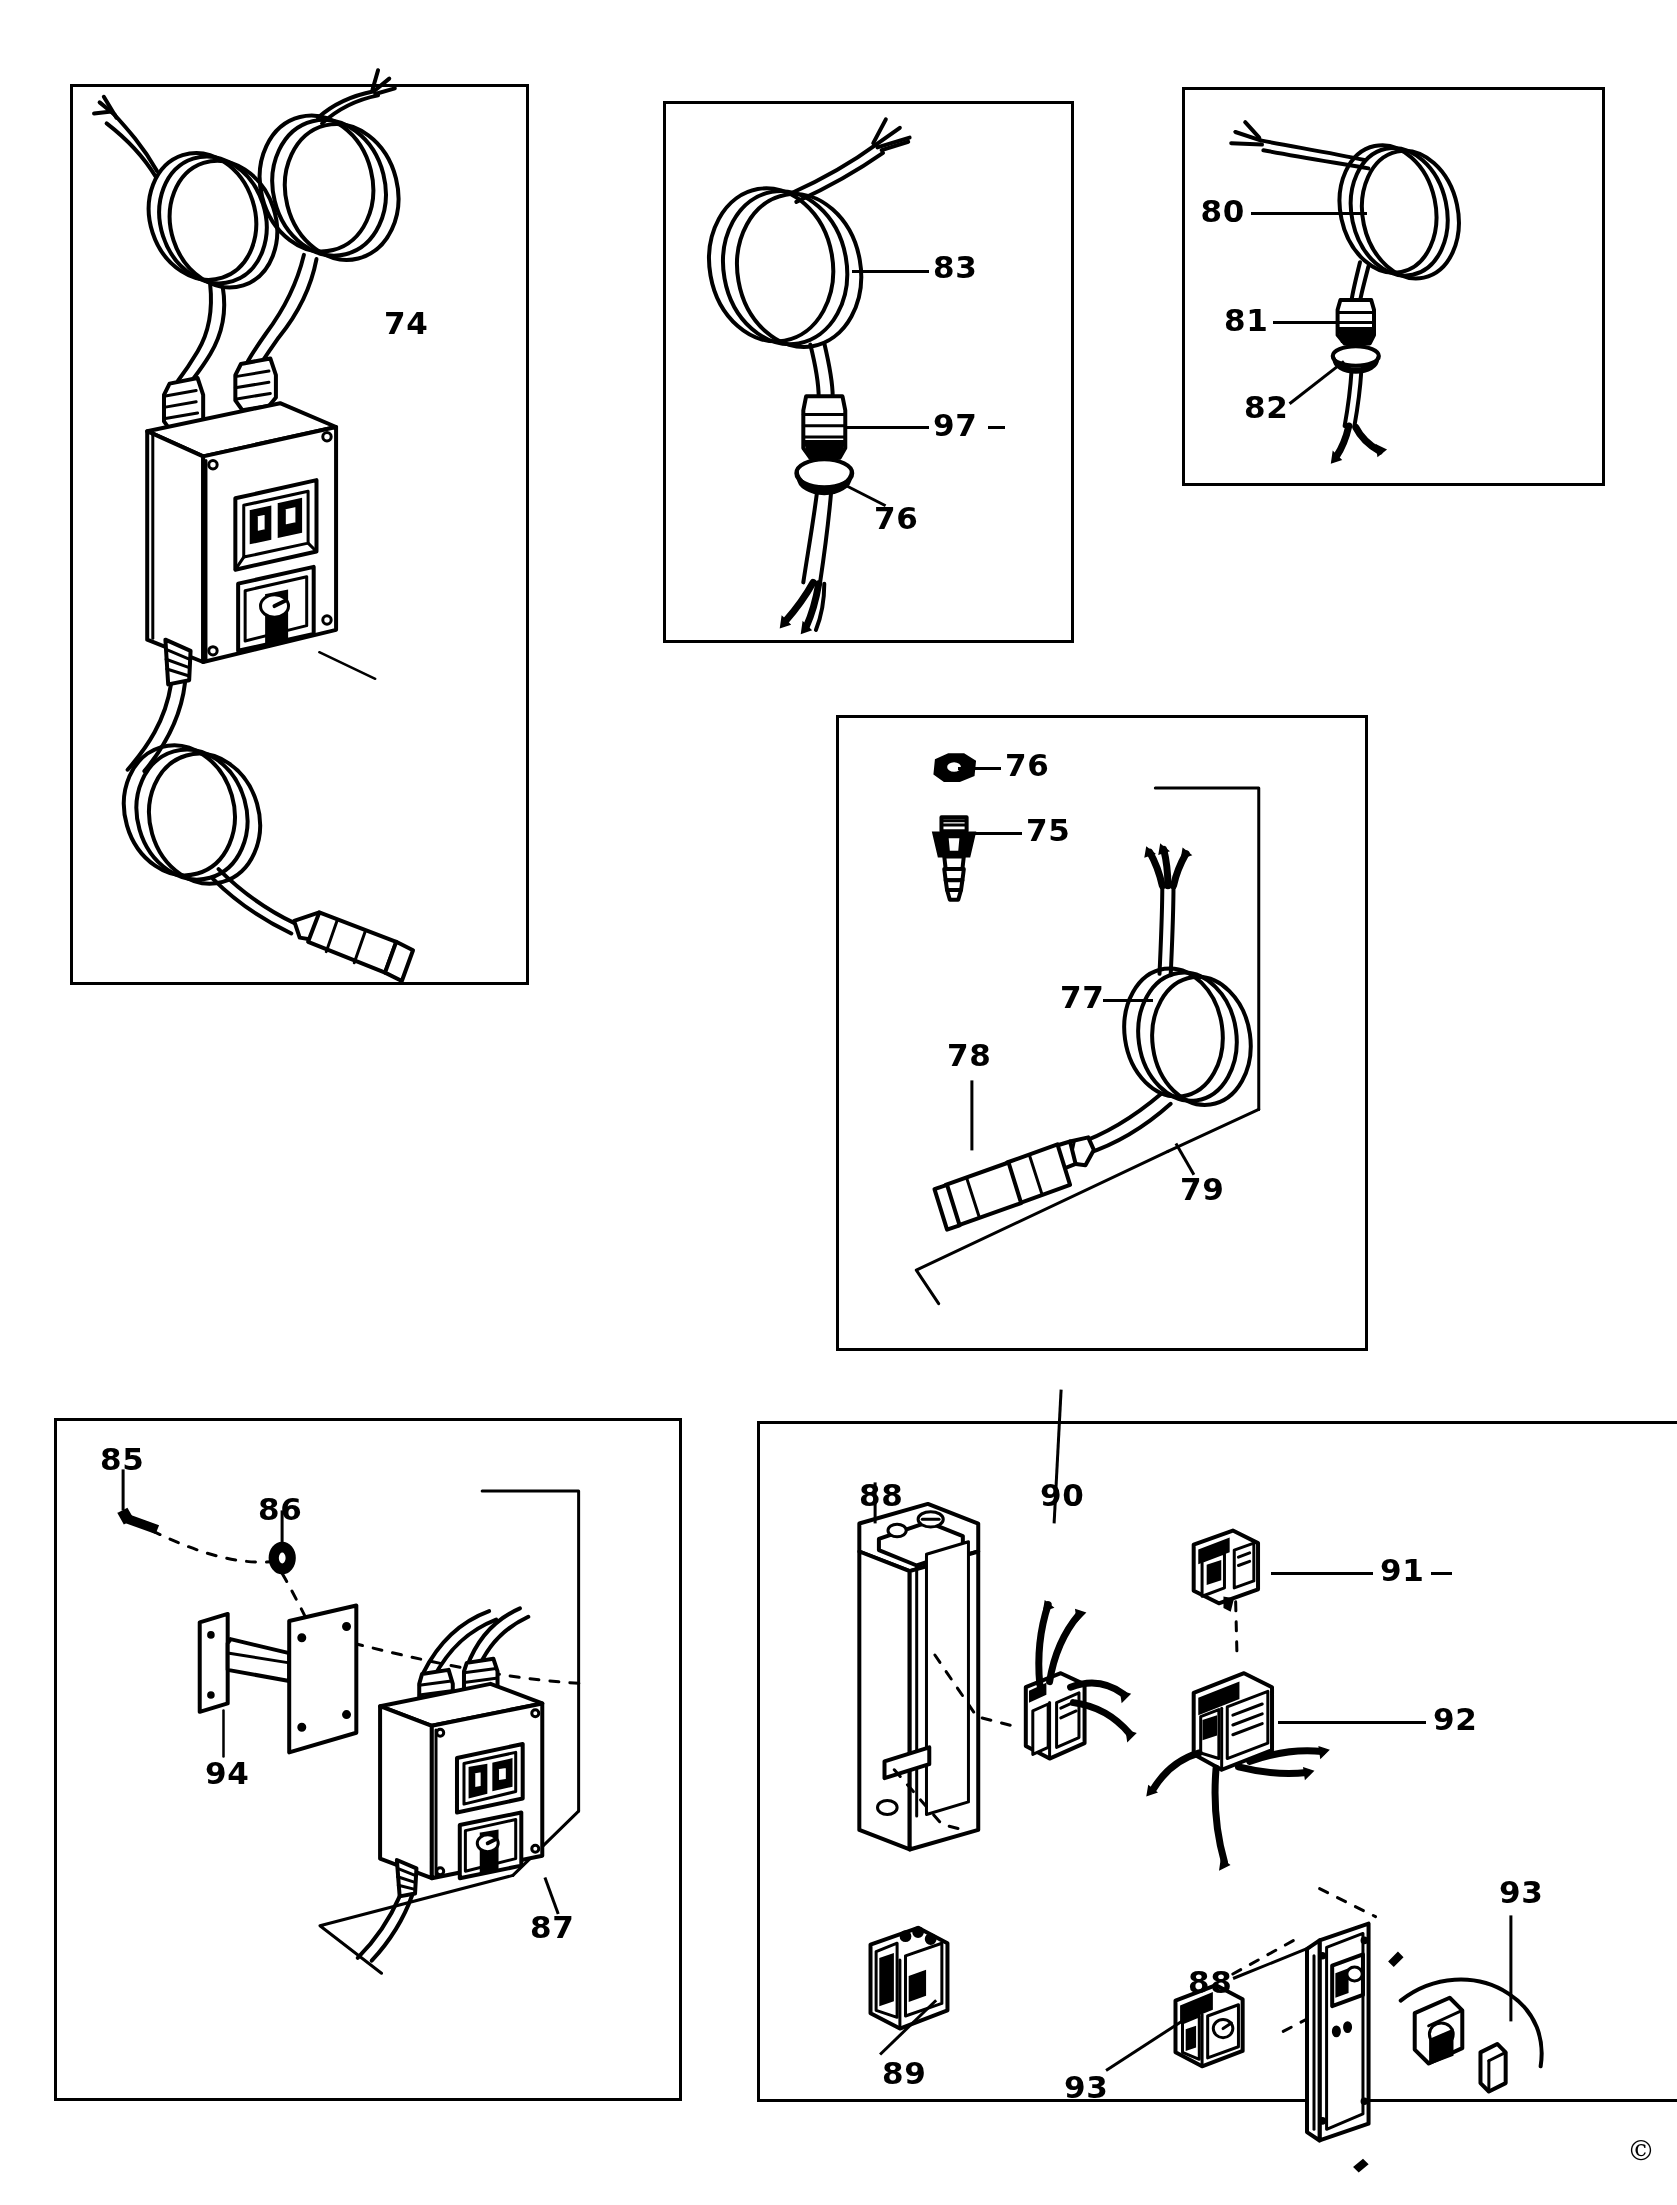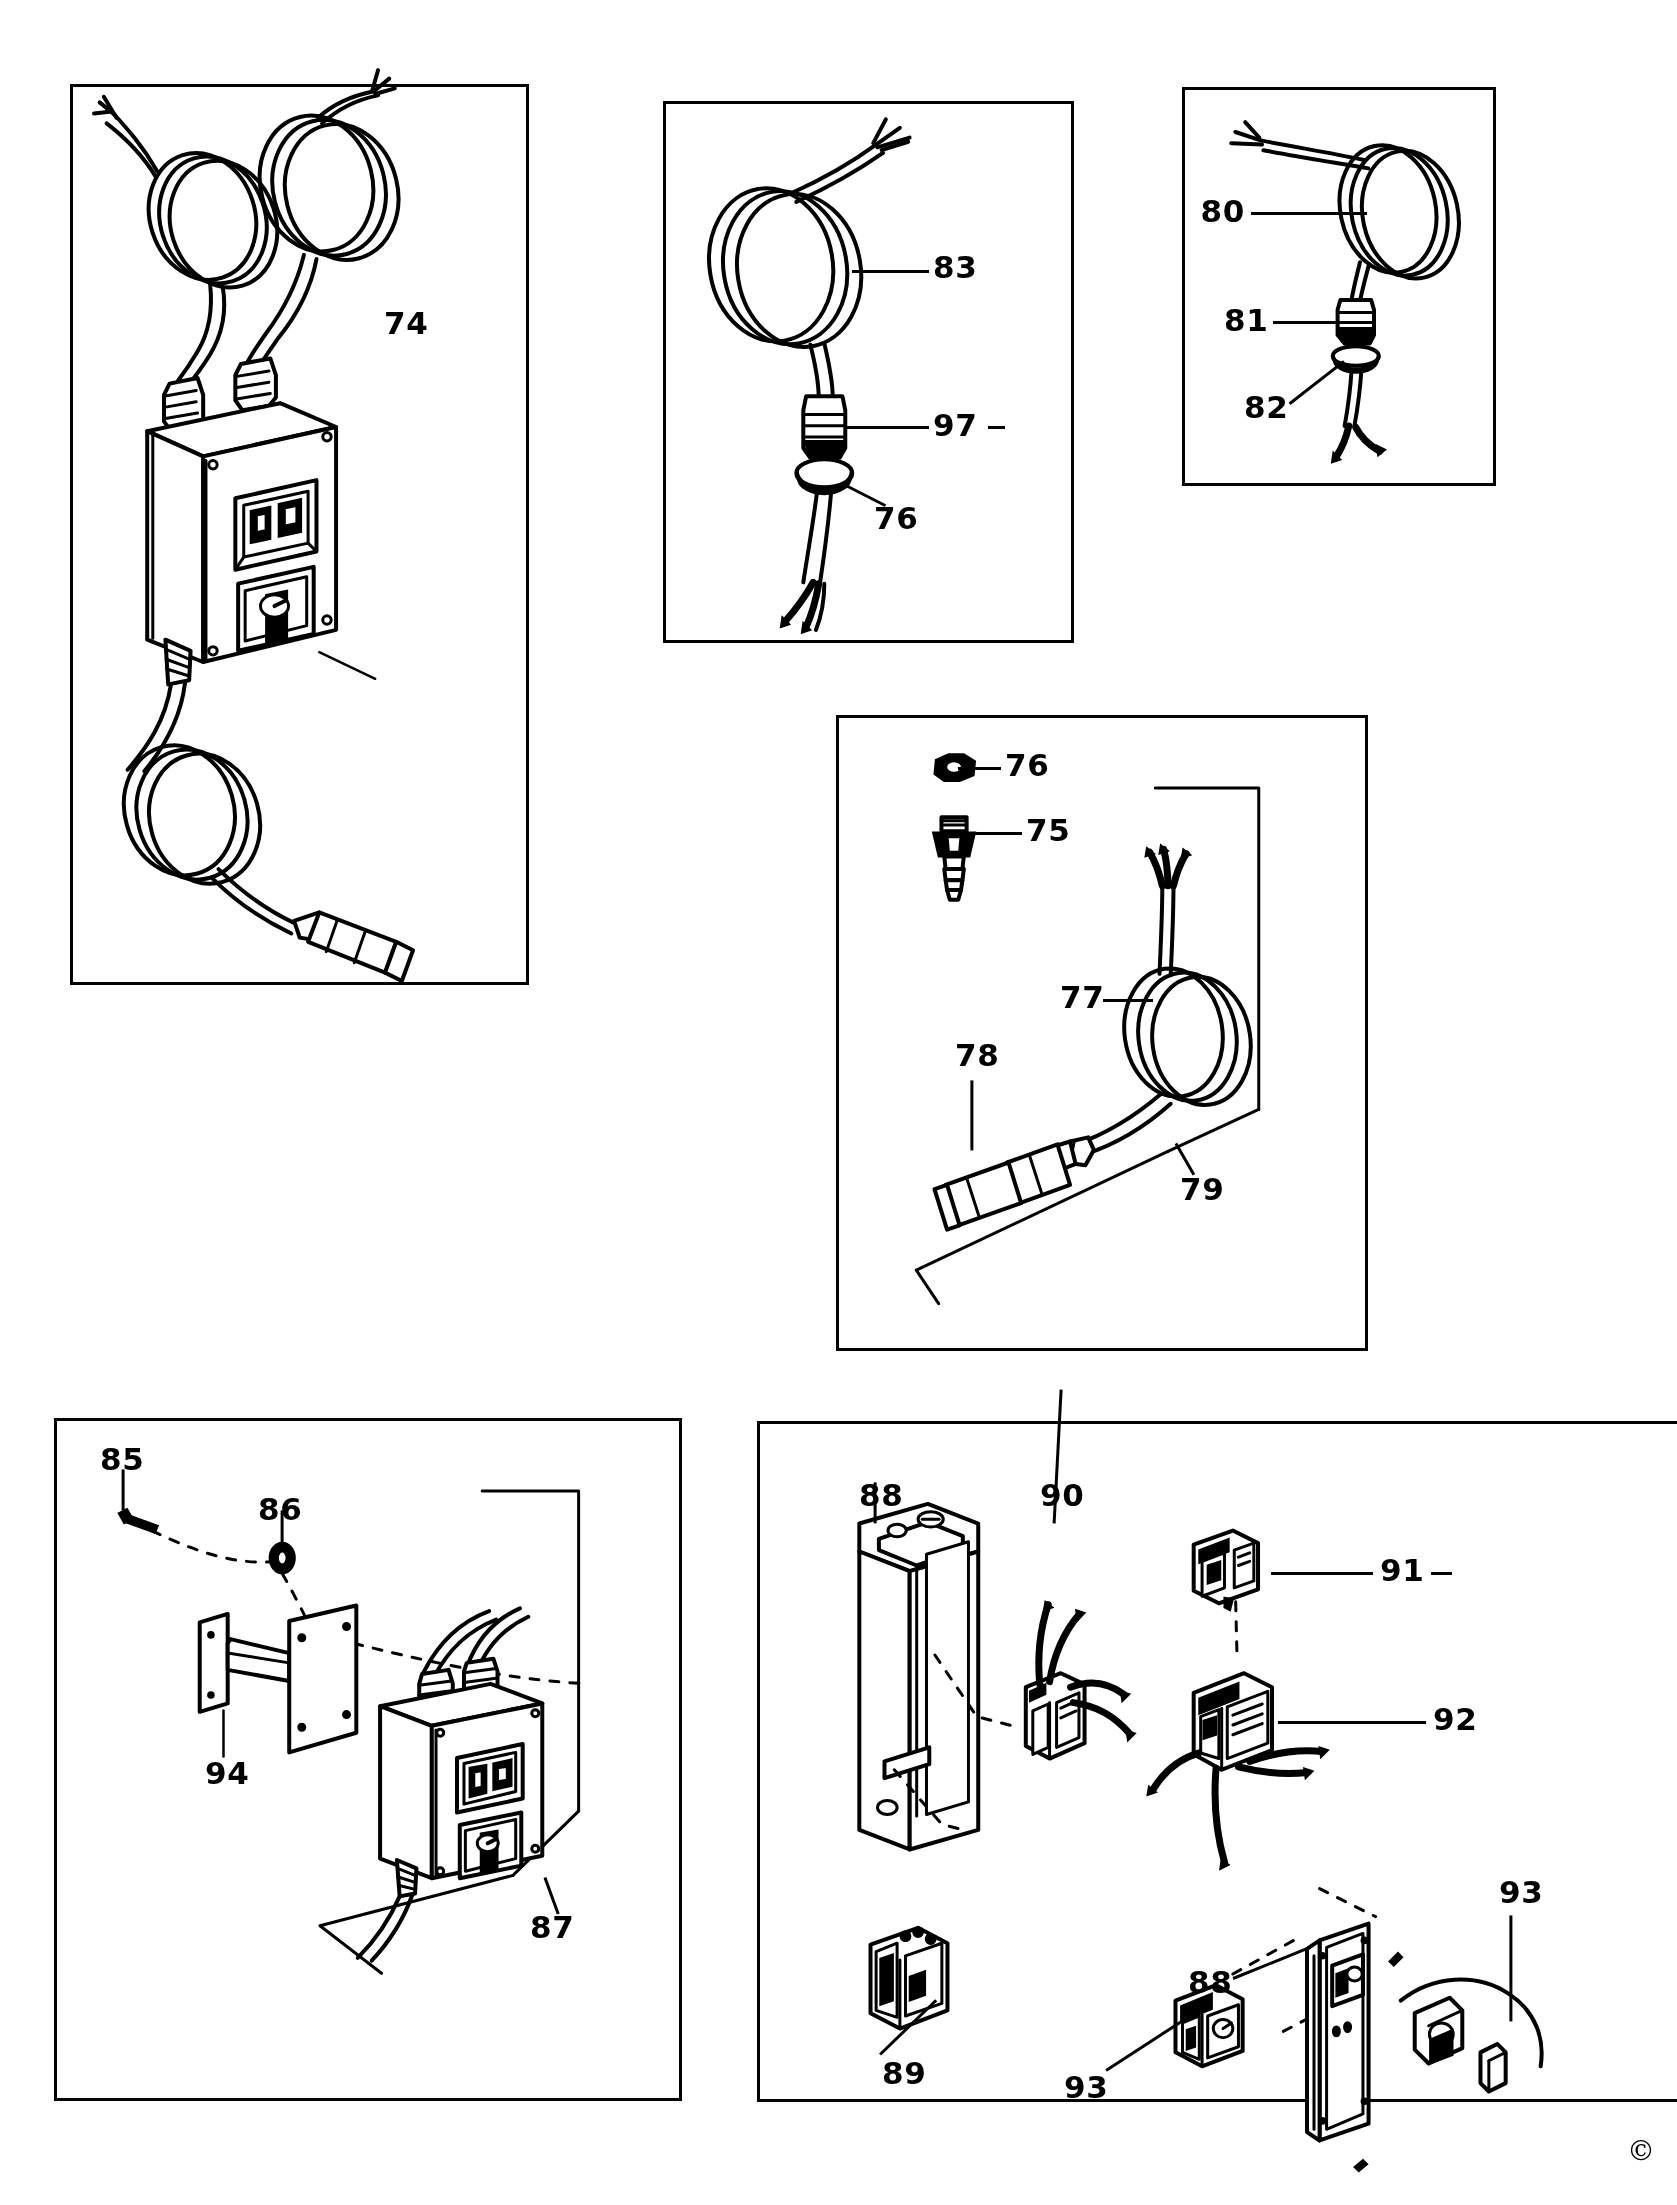--- a/index.html
+++ b/index.html
@@ -231,21 +231,21 @@
     <div class="leader" style="left:186px; top:166px; width:77px;"></div>
 
     <div class="callout" style="left:267px; top:306px;">97</div>
     <div class="leader" style="left:179px; top:322px; width:84px;"></div>
     <div class="leader" style="left:322px; top:322px; width:17px;"></div>
 
     <div class="callout" style="left:208px; top:399px;">76</div>
     <div class="leader" style="left:176px; top:378px; width:49px; transform: rotate(27deg);"></div>
   </div>
 
-  <div class="panel" style="left:1182px; top:87px; width:314px; height:399px;">
+  <div class="panel" style="left:1182px; top:87px; width:423px; height:399px;">
     <svg class="art" width="350" height="399" viewBox="0 0 500 570">
       <g>
         <ellipse class="ln" cx="290" cy="170" rx="68" ry="92" transform="rotate(-12 290 170)"></ellipse>
         <ellipse class="ln" cx="306" cy="174" rx="68" ry="92" transform="rotate(-12 306 174)"></ellipse>
         <ellipse class="ln" cx="322" cy="178" rx="68" ry="92" transform="rotate(-12 322 178)"></ellipse>
 
         <path class="ln" d="M256,100 C210,90 160,82 108,72"></path>
         <path class="ln" d="M262,112 C216,104 164,96 112,86"></path>
         <path class="ln" d="M108,72 L72,60"></path>
         <path class="ln" d="M110,78 L66,76"></path>
@@ -341,21 +341,21 @@
 
     <div class="callout" style="left:166px; top:32px;">76</div>
     <div class="leader" style="left:119px; top:49px; width:43px;"></div>
 
     <div class="callout" style="left:187px; top:97px;">75</div>
     <div class="leader" style="left:126px; top:114px; width:57px;"></div>
 
     <div class="callout" style="left:221px; top:264px;text-align:center;">77</div>
     <div class="leader" style="left:264px; top:281px; width:50px;"></div>
 
-    <div class="callout" style="left:116px; top:322px;">78</div>
+    <div class="callout" style="left:108px; top:322px;">78</div>
     <div class="leader" style="left:133px; top:361px; width:70px; transform: rotate(90deg); transform-origin: 0 50%;"></div>
 
     <div class="callout" style="left:341px; top:456px;">79</div>
     <div class="leader" style="left:337px; top:424px; width:36px; transform: rotate(60deg);"></div>
   </div>
 
   <div class="panel" style="left:54px; top:1418px; width:628px; height:683px;">
     <svg class="art" width="628" height="683" viewBox="0 0 898 977">
 
       <g>

